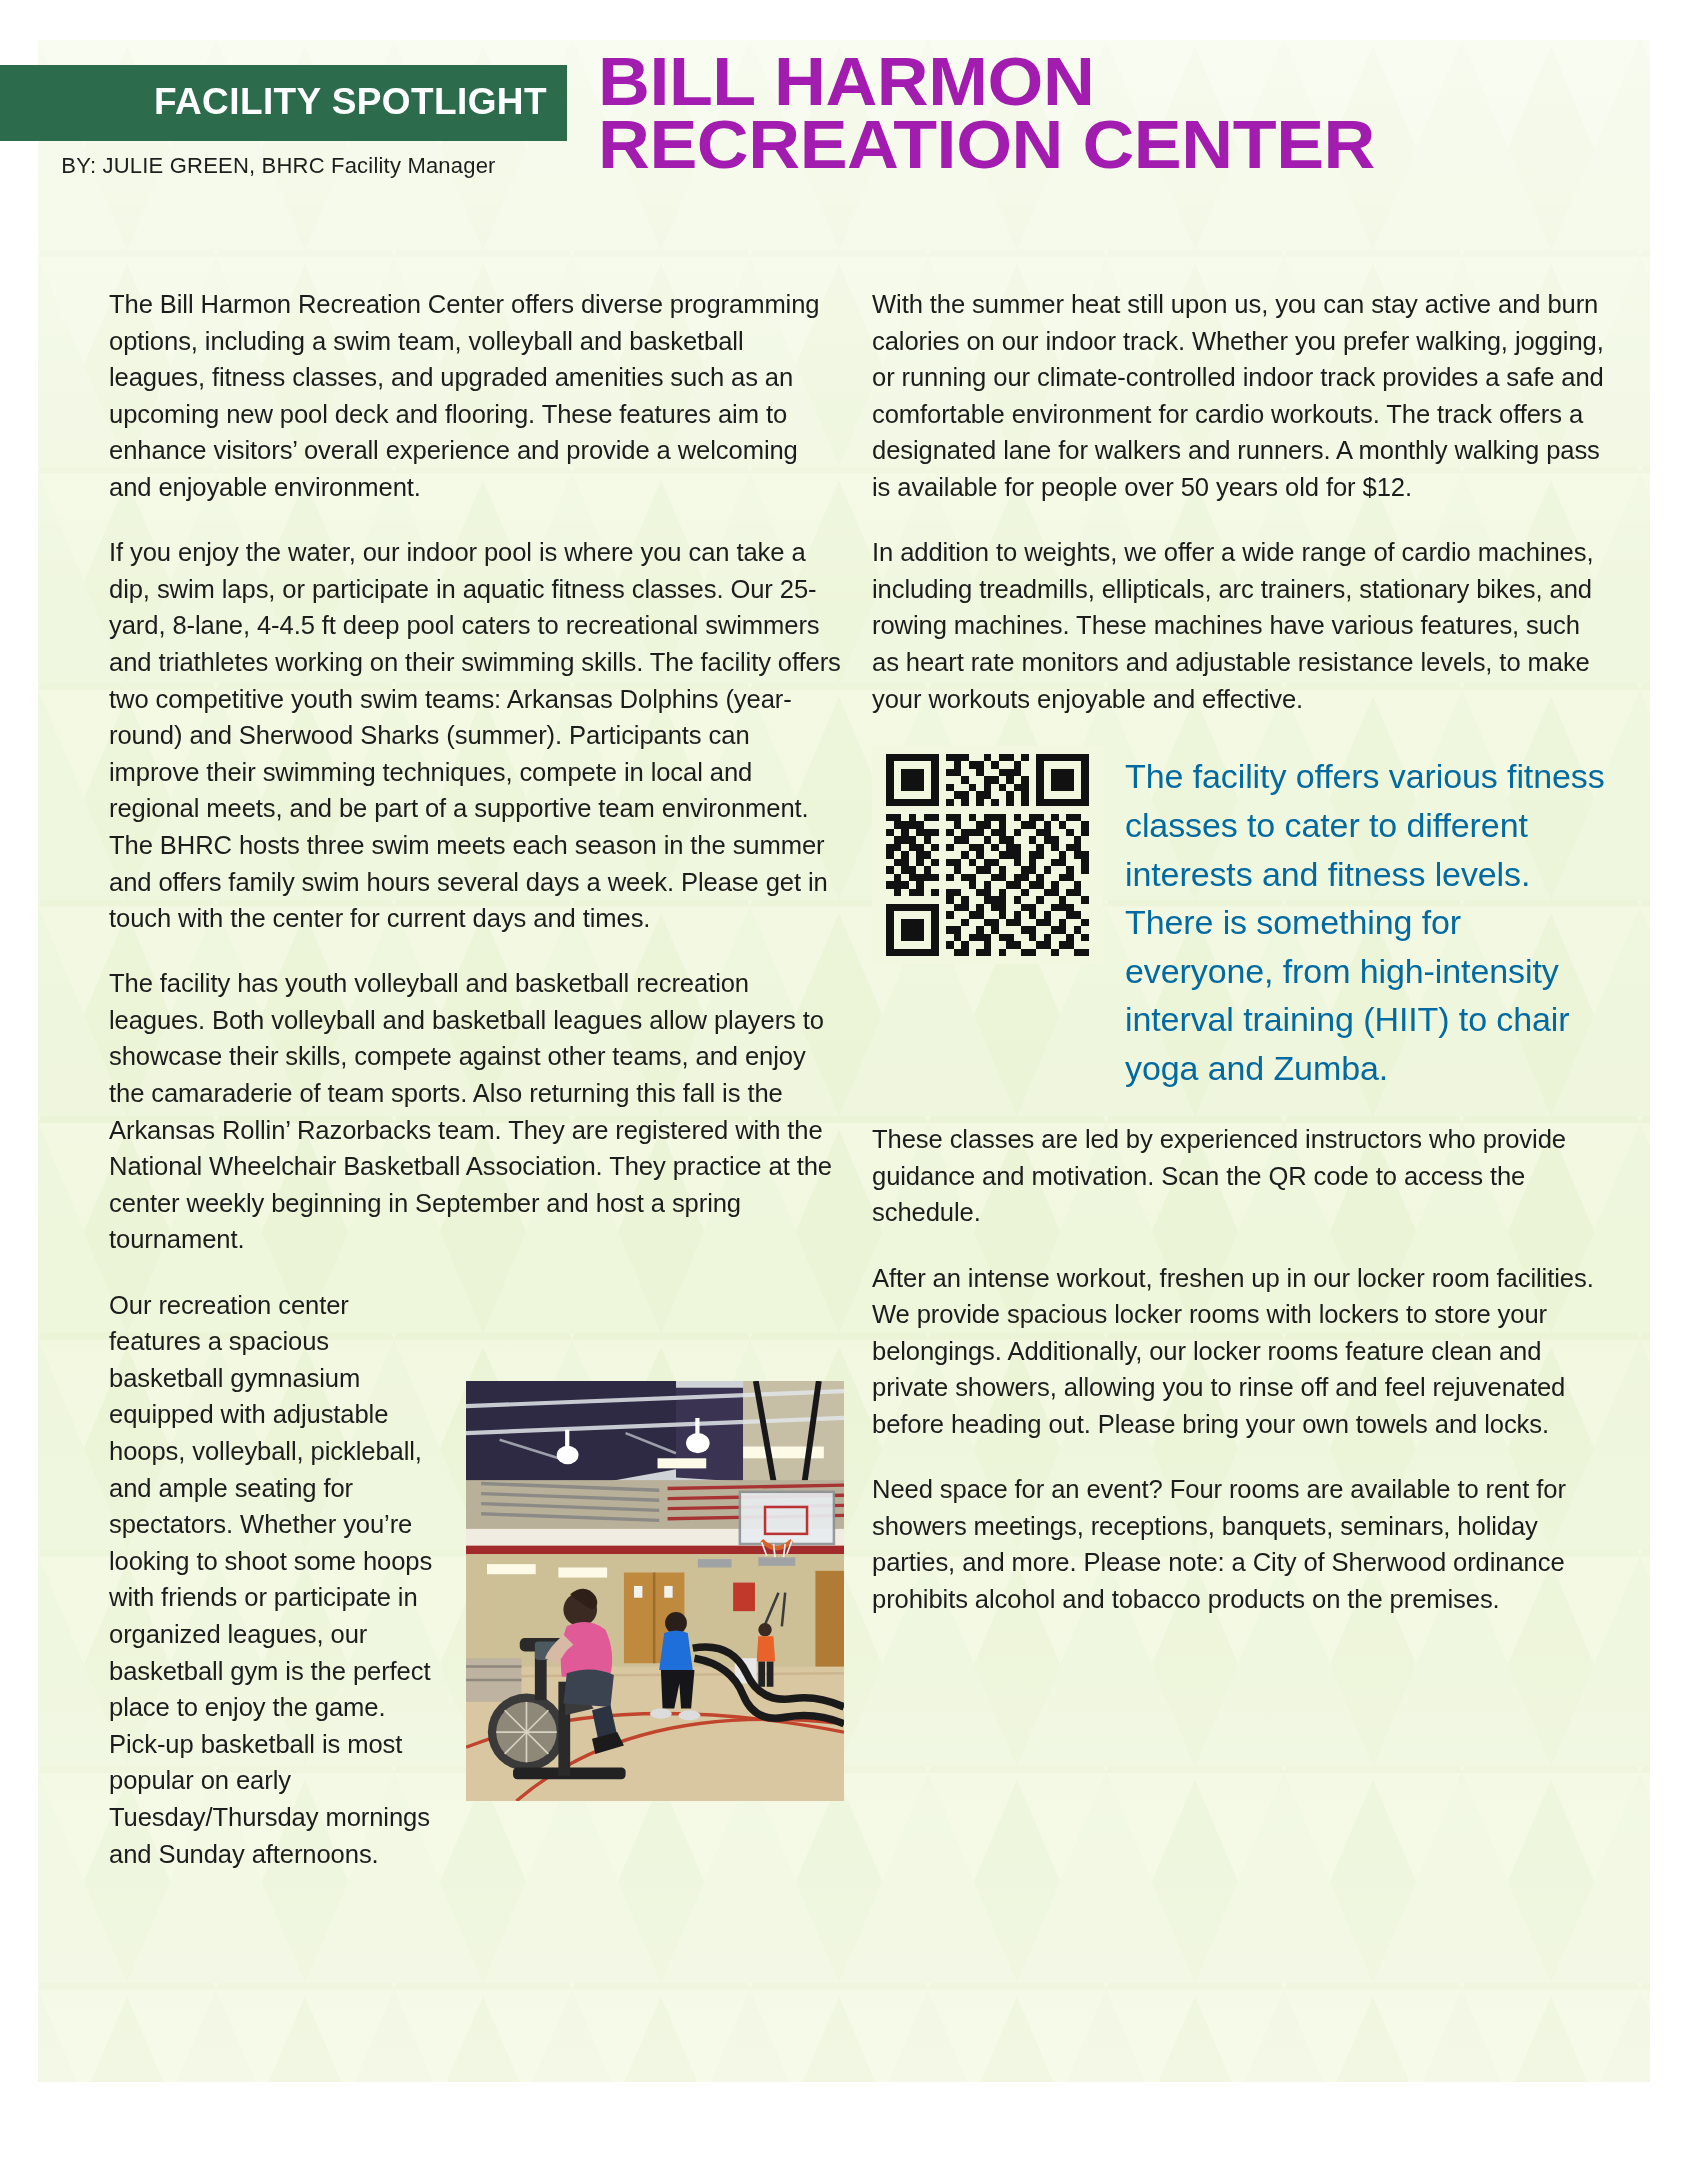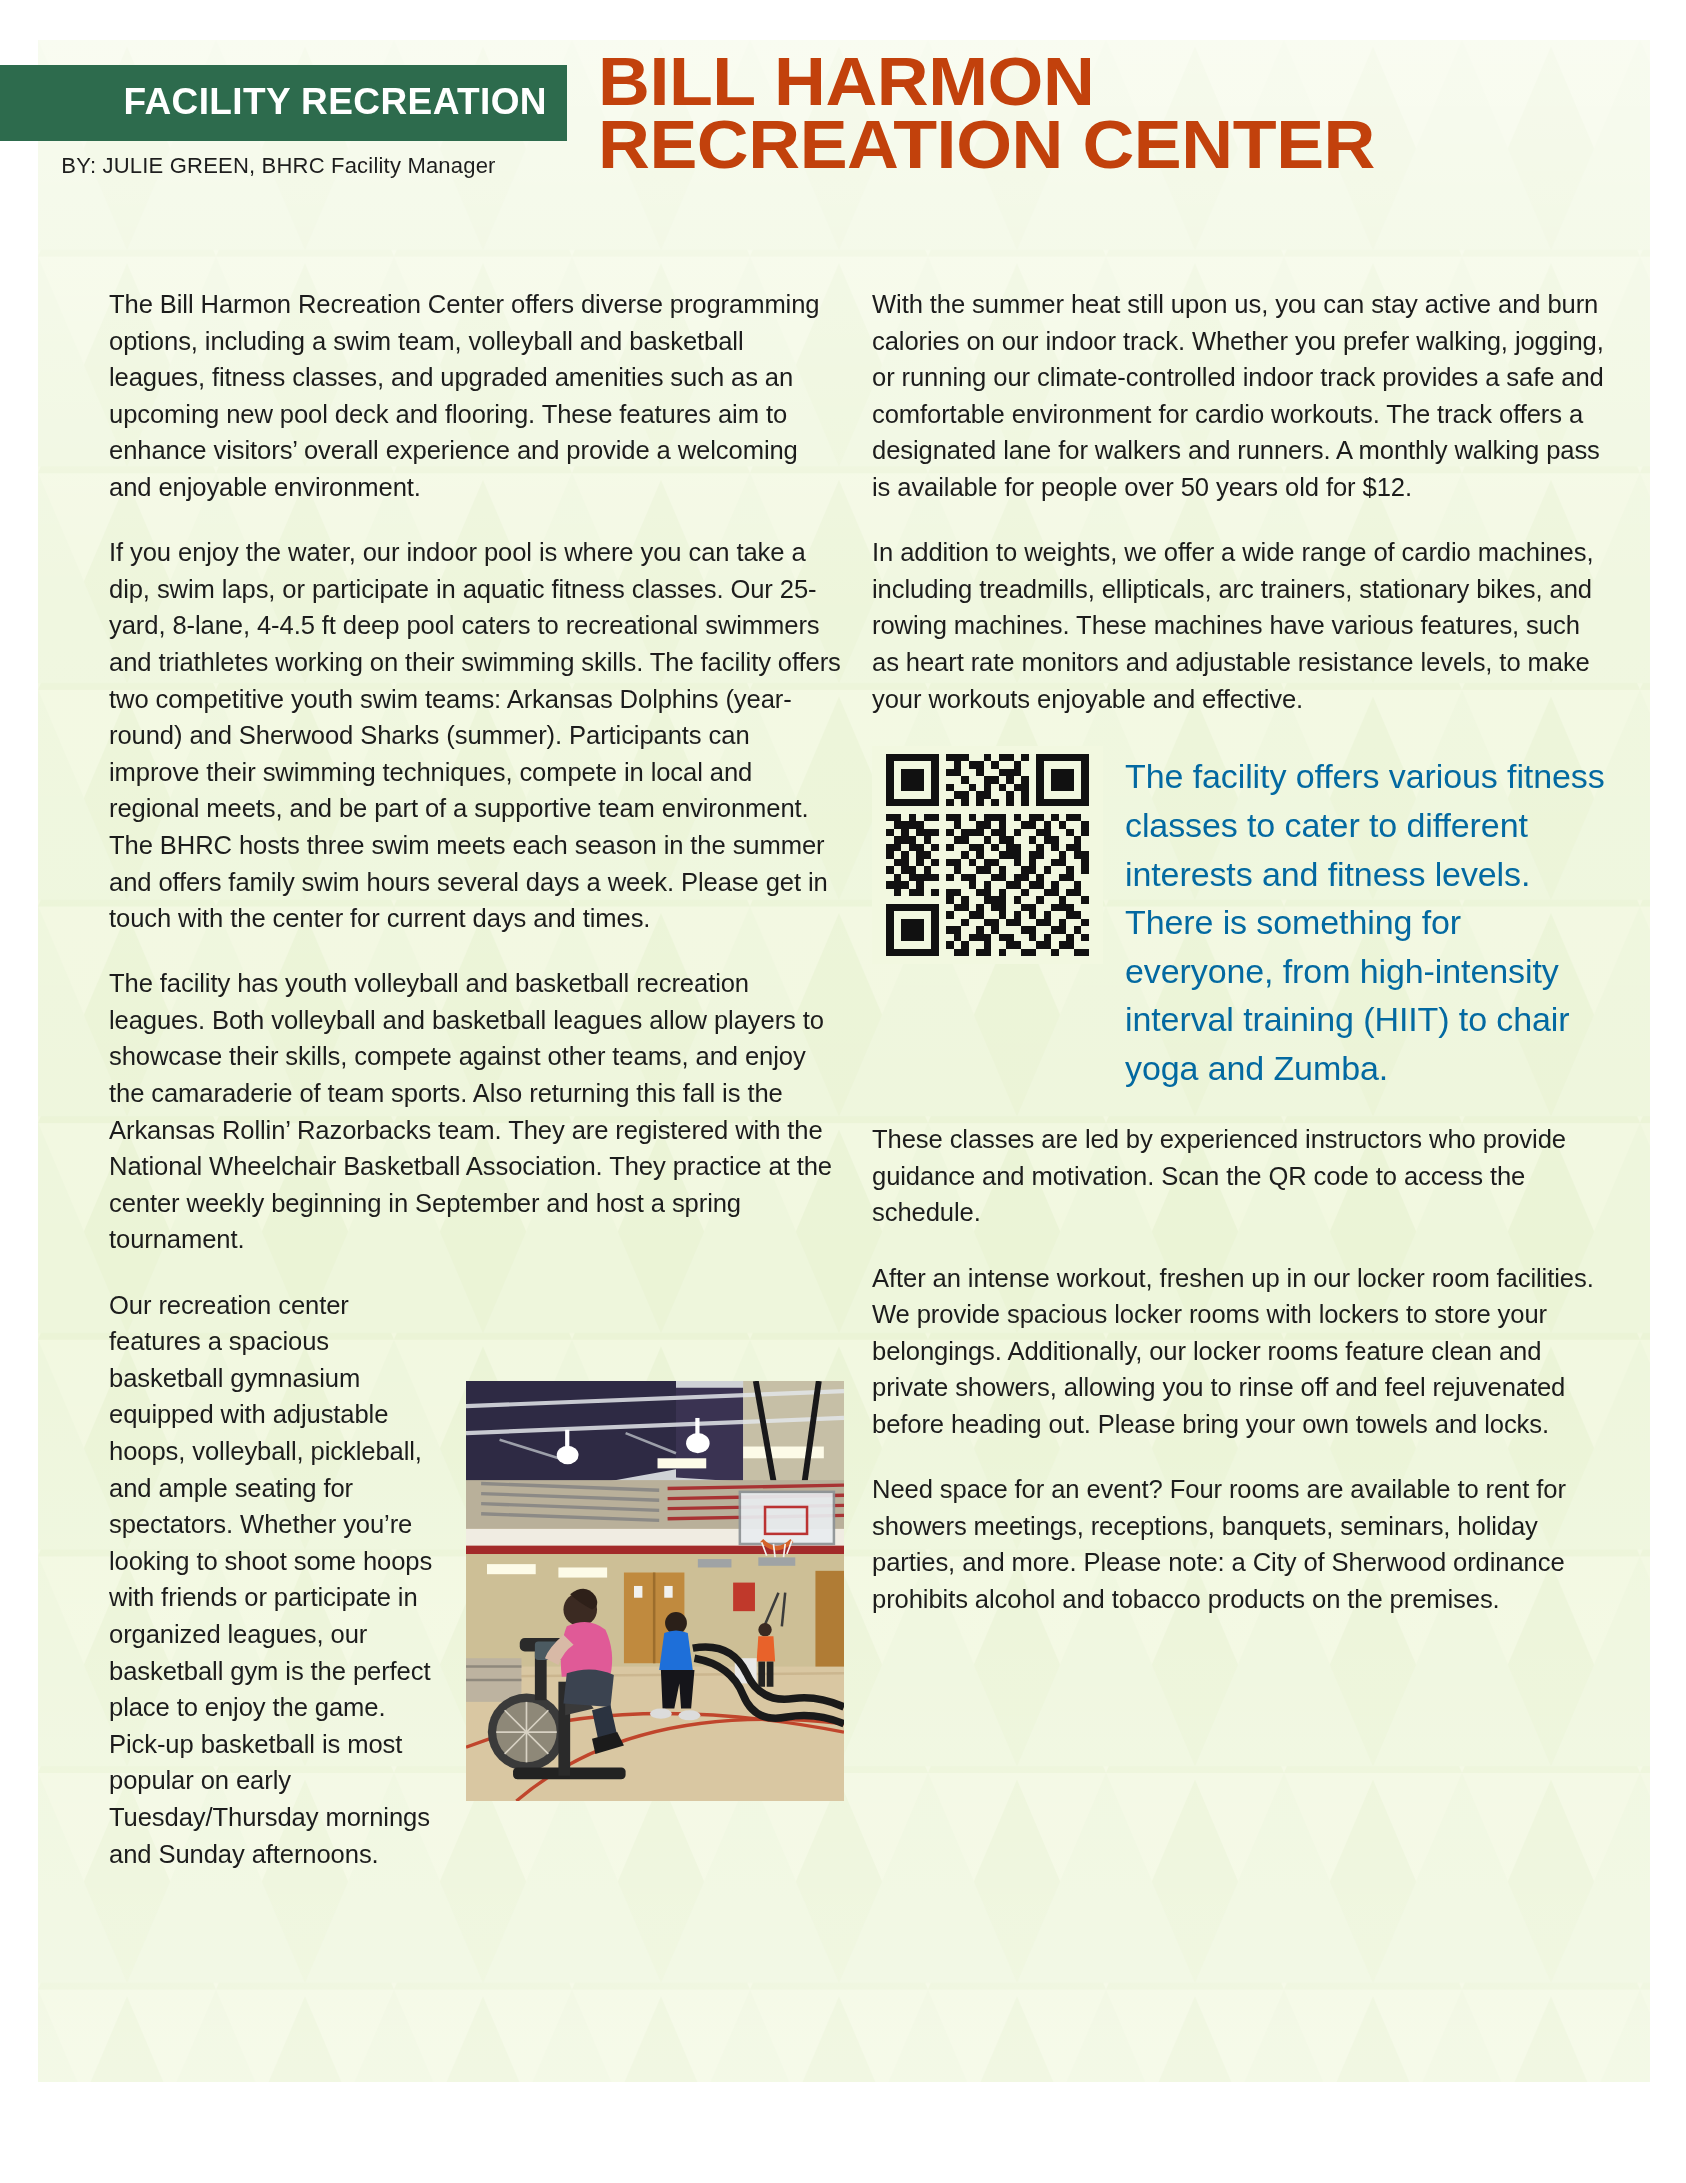--- a/index.html
+++ b/index.html
@@ -72,21 +72,21 @@
     font-size: 22px;
     font-weight: 400;
     letter-spacing: 0.2px;
     white-space: nowrap;
   }
   #masthead {
     position: absolute;
     left: 598px;
     top: 50px;
     width: 1066px;
-    color: #c2410c;
+    color: #a21caf;
     font-size: 69px;
     line-height: 0.92;
     font-weight: 900;
     letter-spacing: -0.4px;
     font-family: "Liberation Sans", sans-serif;
   }
   #masthead .mast-line {
     display: block;
     transform: scaleX(1.04);
     transform-origin: left center;
@@ -178,21 +178,21 @@
       </linearGradient>
     </defs>
     <rect width="1920" height="2432" fill="url(#tri)"></rect>
     <rect width="1920" height="2432" fill="url(#fade)"></rect>
   </svg>
 </div>
 
 <div id="header">
 
   <div id="spotlight-banner">
-    <span id="spotlight-label">FACILITY RECREATION</span>
+    <span id="spotlight-label">FACILITY SPOTLIGHT</span>
   </div>
 
   <div id="byline">BY: JULIE GREEN, BHRC Facility Manager</div>
 
   <div id="masthead">
     <span class="mast-line">BILL HARMON</span>
     <span class="mast-line">RECREATION CENTER</span>
   </div>
 </div>
 

